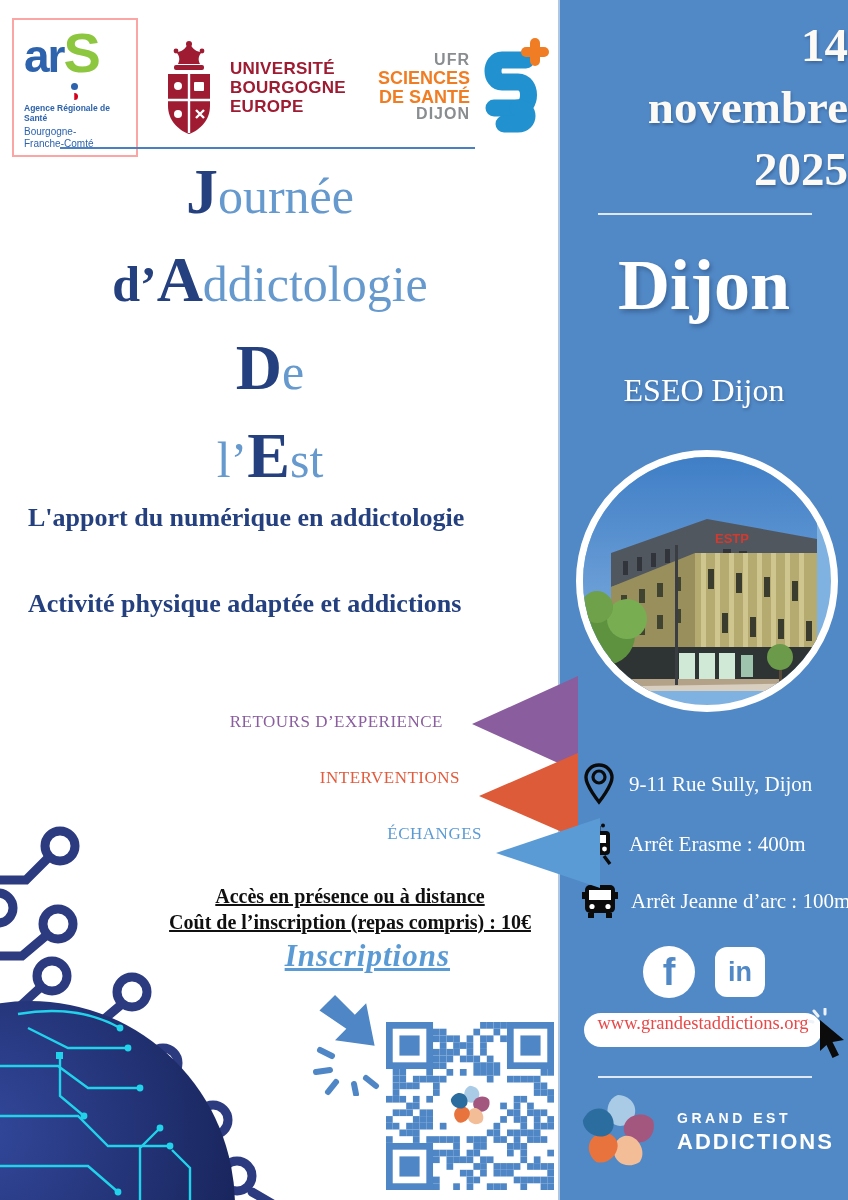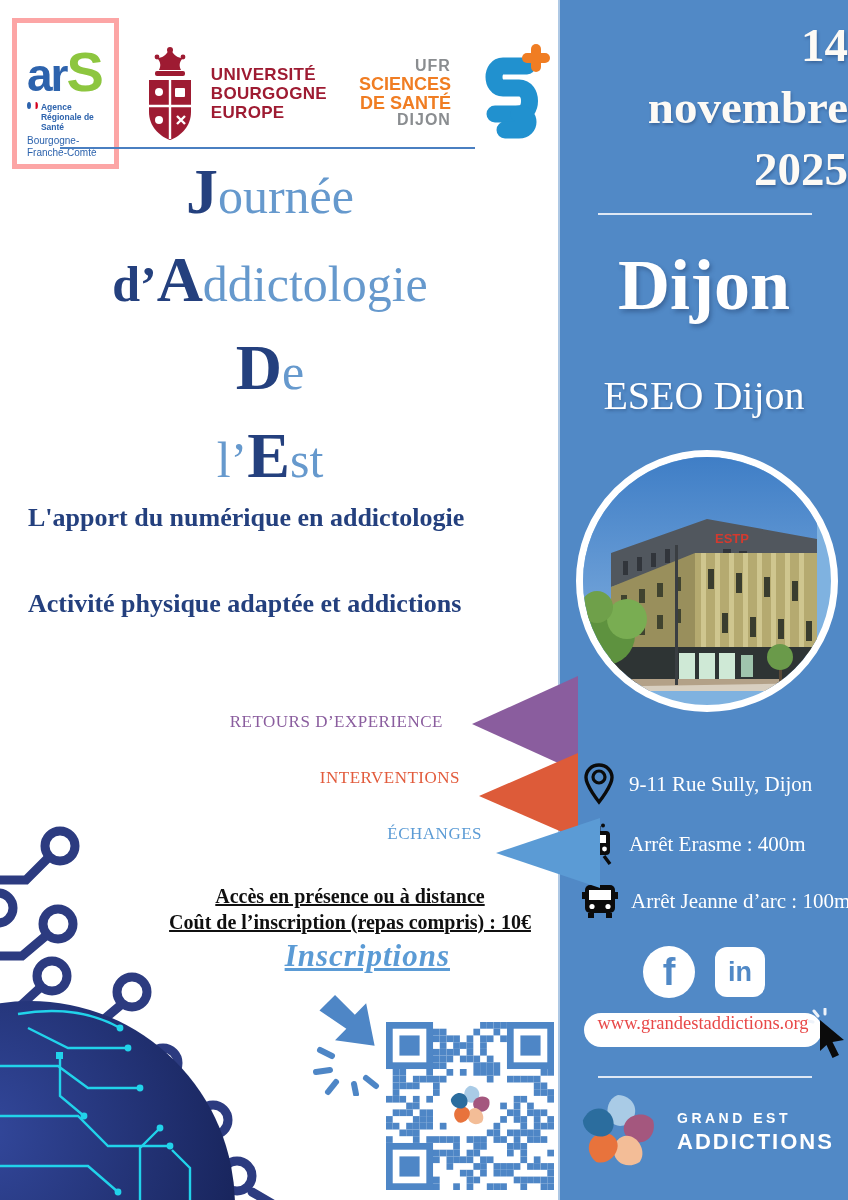--- a/index.html
+++ b/index.html
@@ -1,32 +1,32 @@
 <!DOCTYPE html>
 <html><head>
 <meta charset="utf-8">
 <style>
   html,body{margin:0;padding:0;}
   body{width:848px;height:1200px;position:relative;overflow:hidden;background:#fff;
        font-family:"Liberation Serif",serif;}
 
   
   .logos-row{position:absolute;top:18px;left:12px;width:540px;display:flex;align-items:center;gap:20px;}
-  .ars-box{border:5px solid #fca5a5;background:#fff;padding:21px 10px 6px 10px;width:138px;}
+  .ars-box{border:2px solid #fca5a5;background:#fff;padding:5px 10px 6px 10px;width:138px;}
   .ars-word{font-family:"Liberation Sans",sans-serif;font-weight:bold;line-height:1;}
   .ars-ar{color:#2d63ad;font-size:46px;letter-spacing:-2px;}
   .ars-s{color:#8dc63f;font-size:56px;}
-  .ars-tagline{display:flex;gap:3px;margin-top:2px;}
+  .ars-tagline{display:flex;align-items:center;gap:3px;margin-top:2px;flex-direction:column;}
   .ars-dot{width:7px;height:7px;border-radius:50%;background:#2d63ad;display:inline-block;}
   .ars-cres{width:7px;height:7px;border-radius:50%;background:#d6001c;display:inline-block;clip-path:polygon(40% 0,100% 0,100% 100%,40% 100%);}
   .ars-tag-text{font-family:"Liberation Sans",sans-serif;font-size:8.5px;font-weight:bold;color:#2d63ad;}
   .ars-region{font-family:"Liberation Sans",sans-serif;font-size:10px;color:#2d63ad;line-height:1.15;margin-top:3px;}
   .ube{display:flex;align-items:center;gap:10px;}
   .ube-text{color:#9e1b32;font-family:"Liberation Sans",sans-serif;font-weight:bold;font-size:17px;line-height:1.12;letter-spacing:.3px;}
-  .ufr{display:flex;align-items:center;gap:24px;margin-left:12px;}
+  .ufr{display:flex;align-items:center;gap:4px;margin-left:12px;}
   .ufr-text{text-align:right;font-family:"Liberation Sans",sans-serif;font-weight:bold;line-height:1.05;}
   .ufr-gray{color:#8a8d90;font-size:16px;letter-spacing:1px;}
   .ufr-orange{color:#f07d23;font-size:18px;}
 
   .title-rule{position:absolute;top:147px;left:60px;width:415px;height:2px;background:#4a7fc1;}
   .title{position:absolute;top:156px;left:30px;width:480px;text-align:center;line-height:72px;}
   .title .cap{color:#24407e;font-weight:bold;font-size:64px;}
   .title .cap-sm{color:#24407e;font-weight:bold;font-size:50px;}
   .title .lt{color:#6699cd;font-size:50px;}
 
@@ -57,21 +57,21 @@
   
   .sidebar{position:absolute;left:558px;top:0;width:290px;height:1200px;background:#5189c6;
            border-left:2px solid #aec8e4;box-sizing:border-box;z-index:1;}
   .sb-date{position:absolute;top:14px;left:0;width:100%;text-align:right;color:#fdfaf5;
            font-weight:bold;font-size:47px;line-height:62px;text-shadow:1px 2px 3px rgba(20,40,80,.35);}
   .sb-rule{position:absolute;left:38px;width:214px;height:2px;background:#dfe8f4;}
   .rule-1{top:213px;}
   .rule-2{top:1076px;}
   .sb-city{position:absolute;top:244px;left:0;width:100%;text-align:center;color:#fff;
            font-weight:bold;font-size:72px;text-shadow:2px 3px 4px rgba(20,40,80,.35);}
-  .sb-venue{position:absolute;top:372px;left:0;width:100%;text-align:center;color:#fff;font-size:40px;
+  .sb-venue{position:absolute;top:372px;left:0;width:100%;text-align:center;color:#fff;font-size:32px;
             text-shadow:1px 2px 3px rgba(20,40,80,.3);}
   .photo-circle{position:absolute;left:16px;top:450px;width:248px;height:248px;border-radius:50%;
                 border:7px solid #fff;overflow:hidden;background:#7fb2e0;}
   .info-rows{position:absolute;top:762px;left:22px;width:250px;display:flex;flex-direction:column;gap:17px;}
   .info-row{display:flex;align-items:center;gap:13px;color:#fff;font-size:21px;white-space:nowrap;}
   .info-icon{flex:0 0 34px;display:flex;justify-content:center;}
   .socials{position:absolute;top:946px;left:0;width:100%;display:flex;justify-content:center;gap:20px;align-items:center;}
   .fb{width:52px;height:52px;border-radius:50%;background:#fff;display:flex;align-items:center;justify-content:center;
       color:#5189c6;font-family:"Liberation Sans",sans-serif;font-weight:bold;font-size:38px;line-height:1;}
   .li{width:50px;height:50px;border-radius:12px;background:#fff;display:flex;align-items:center;justify-content:center;

